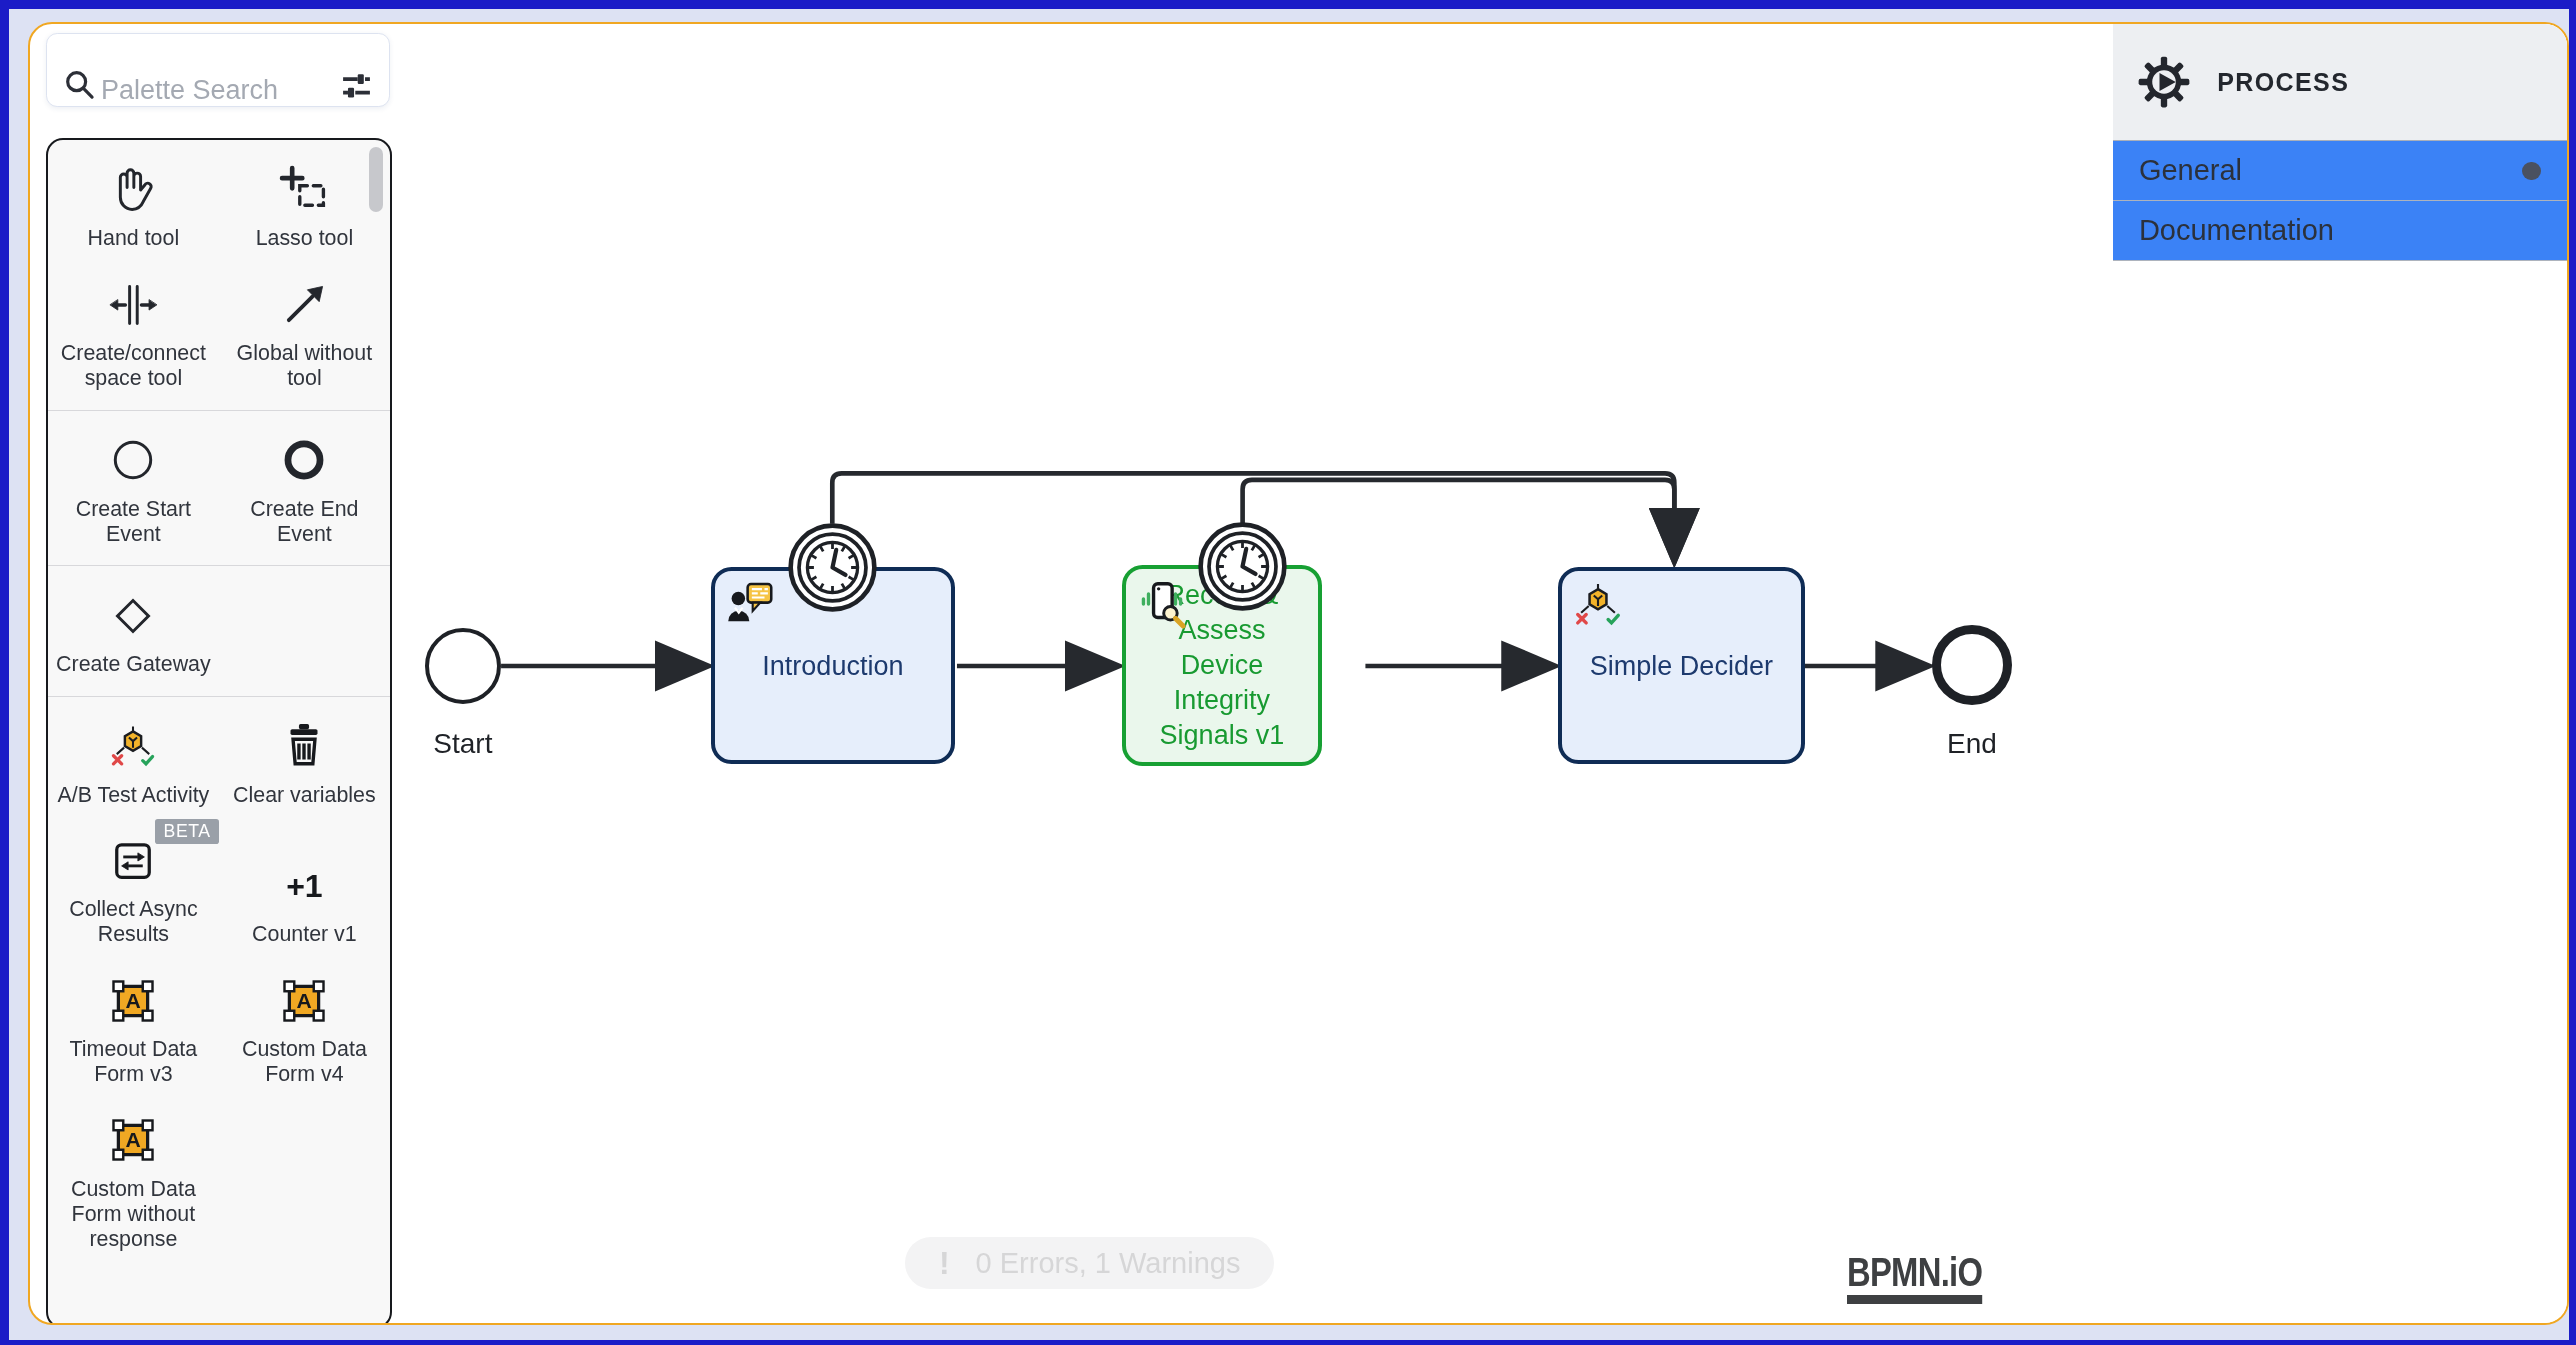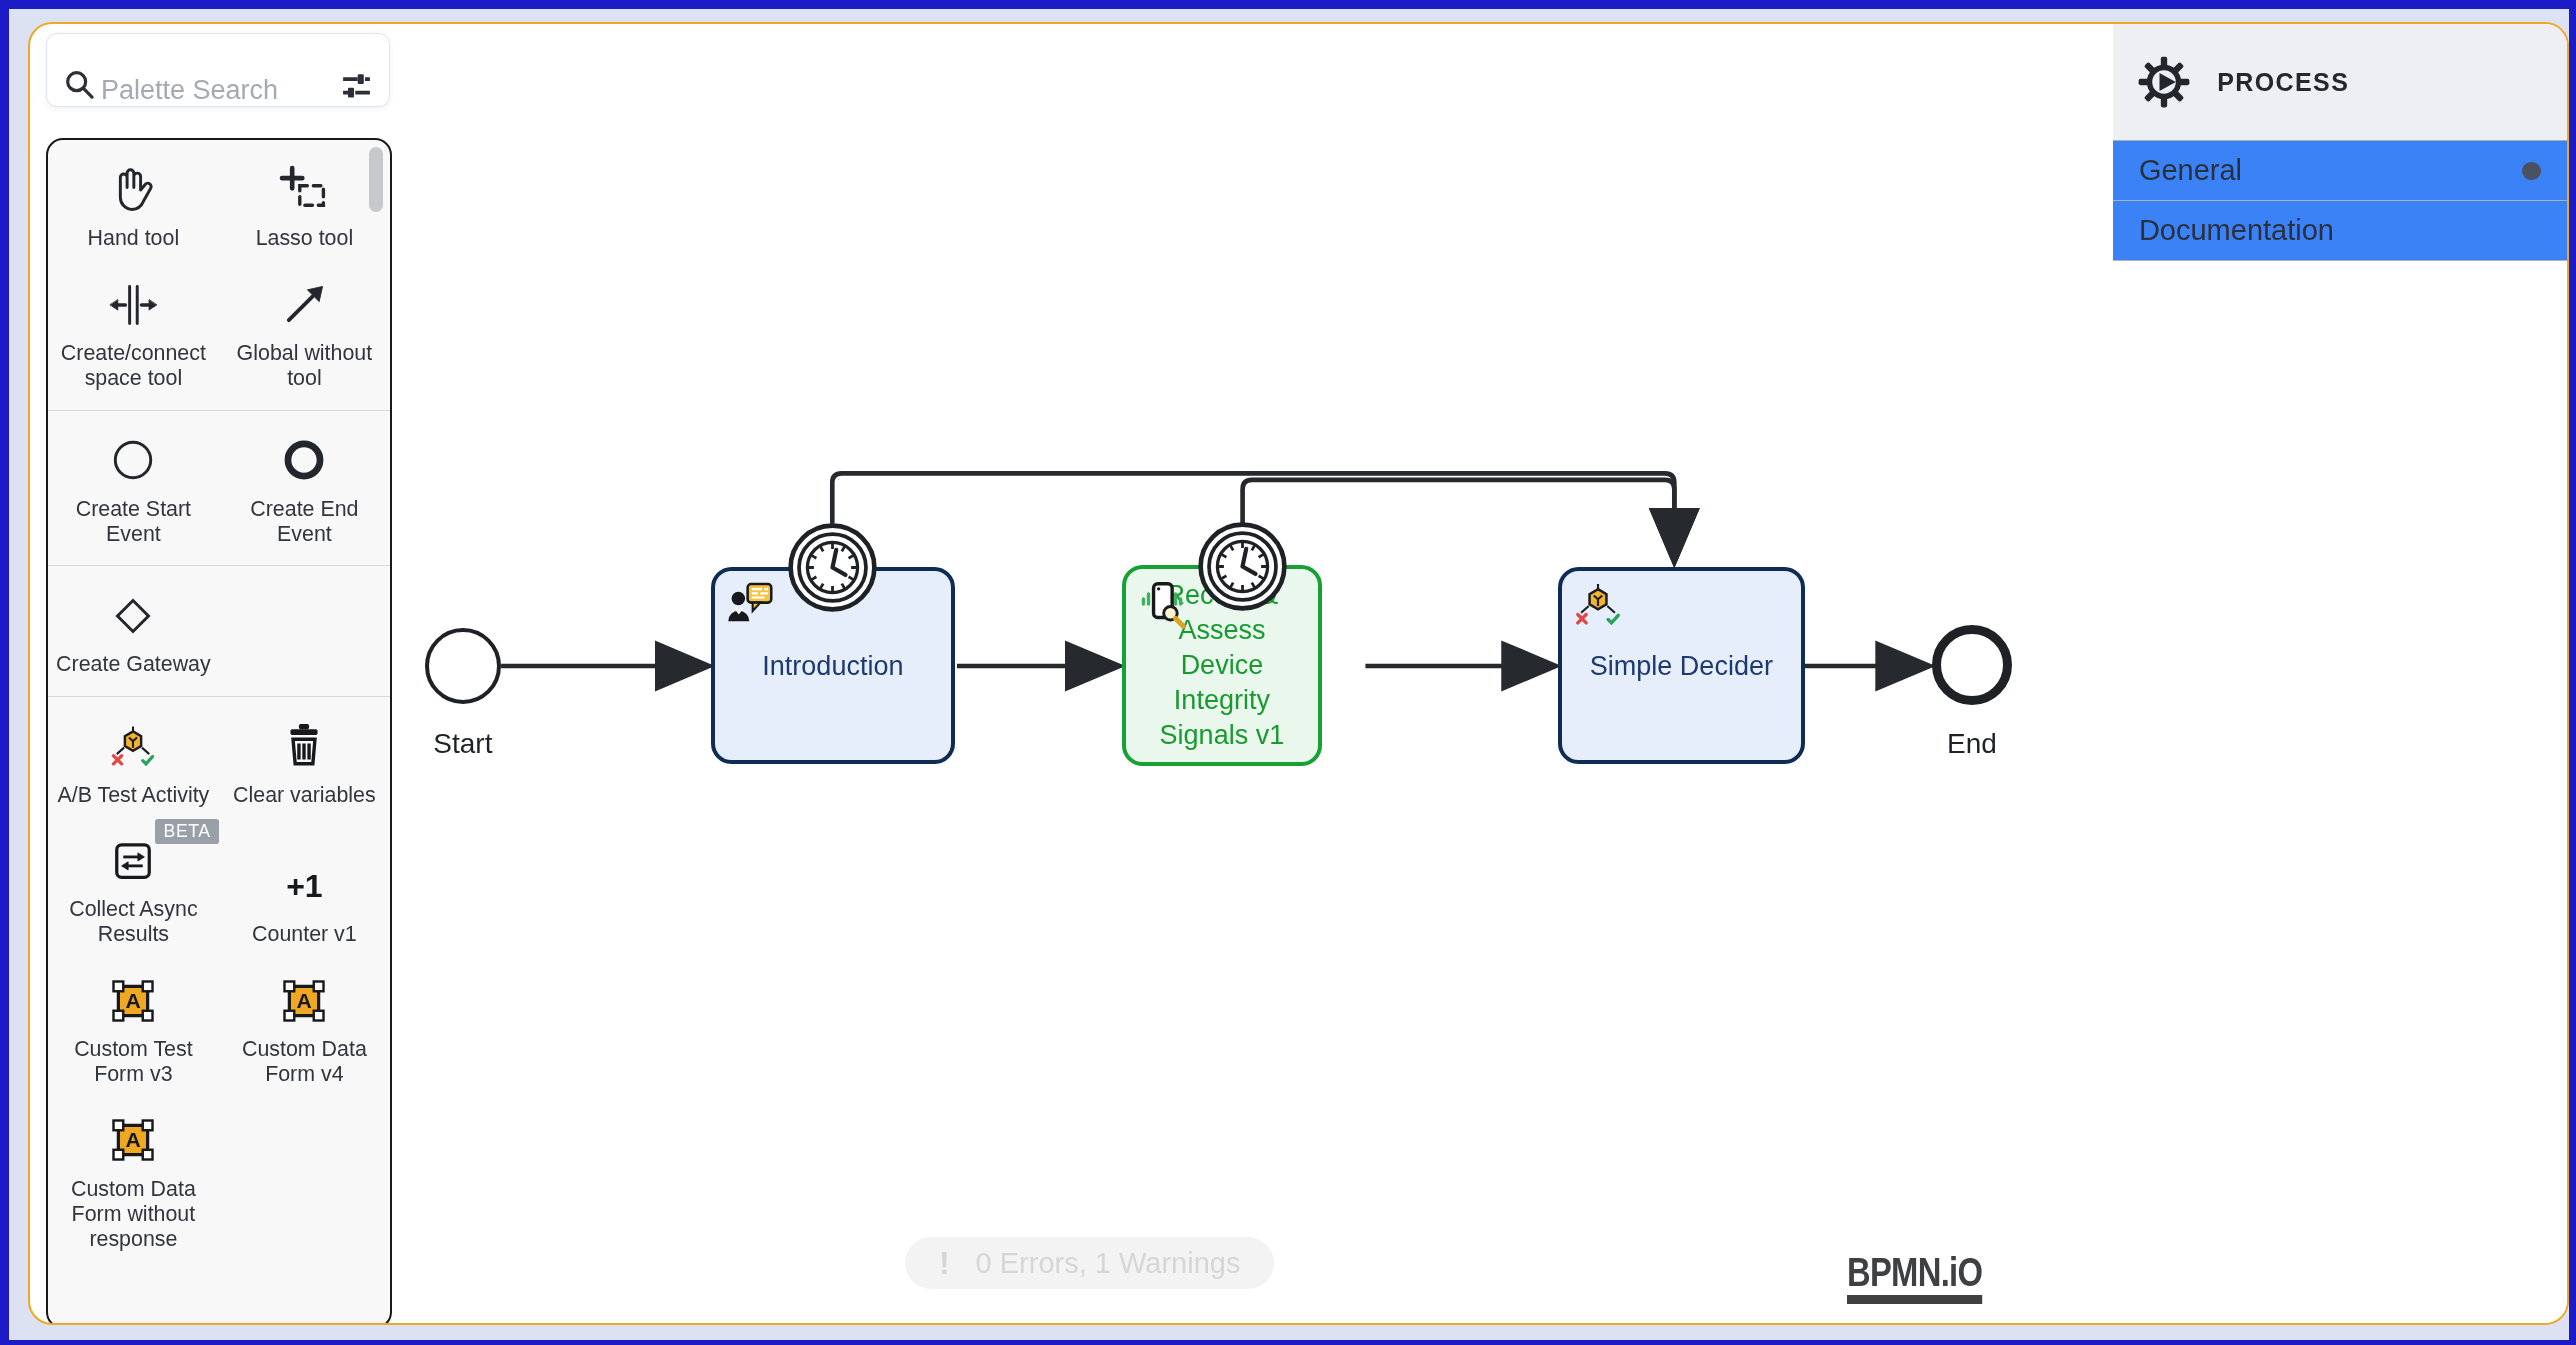--- a/index.html
+++ b/index.html
@@ -291,21 +291,21 @@
             <rect x="14" y="14" width="36" height="36" fill="#f0a823" stroke="#17191d" stroke-width="4"></rect>
             <text x="32" y="41" text-anchor="middle" font-size="26" font-weight="bold" fill="#17191d" font-family="Liberation Sans, sans-serif">A</text>
             <g fill="#fff" stroke="#17191d" stroke-width="3">
               <rect x="8" y="8" width="12" height="12"></rect>
                     <rect x="44" y="8" width="12" height="12"></rect>
               <rect x="8" y="44" width="12" height="12"></rect>
                     <rect x="44" y="44" width="12" height="12"></rect>
             </g>
           </svg>
         </div>
-        <div class="p-lbl">Custom Test Form v3</div>
+        <div class="p-lbl">Timeout Data Form v3</div>
       </div>
       <div class="p-cell">
         <div class="p-ico">
           <svg viewBox="0 0 64 64" width="52" height="52">
             <rect x="14" y="14" width="36" height="36" fill="#f0a823" stroke="#17191d" stroke-width="4"></rect>
             <text x="32" y="41" text-anchor="middle" font-size="26" font-weight="bold" fill="#17191d" font-family="Liberation Sans, sans-serif">A</text>
             <g fill="#fff" stroke="#17191d" stroke-width="3">
               <rect x="8" y="8" width="12" height="12"></rect>
                     <rect x="44" y="8" width="12" height="12"></rect>
               <rect x="8" y="44" width="12" height="12"></rect>

